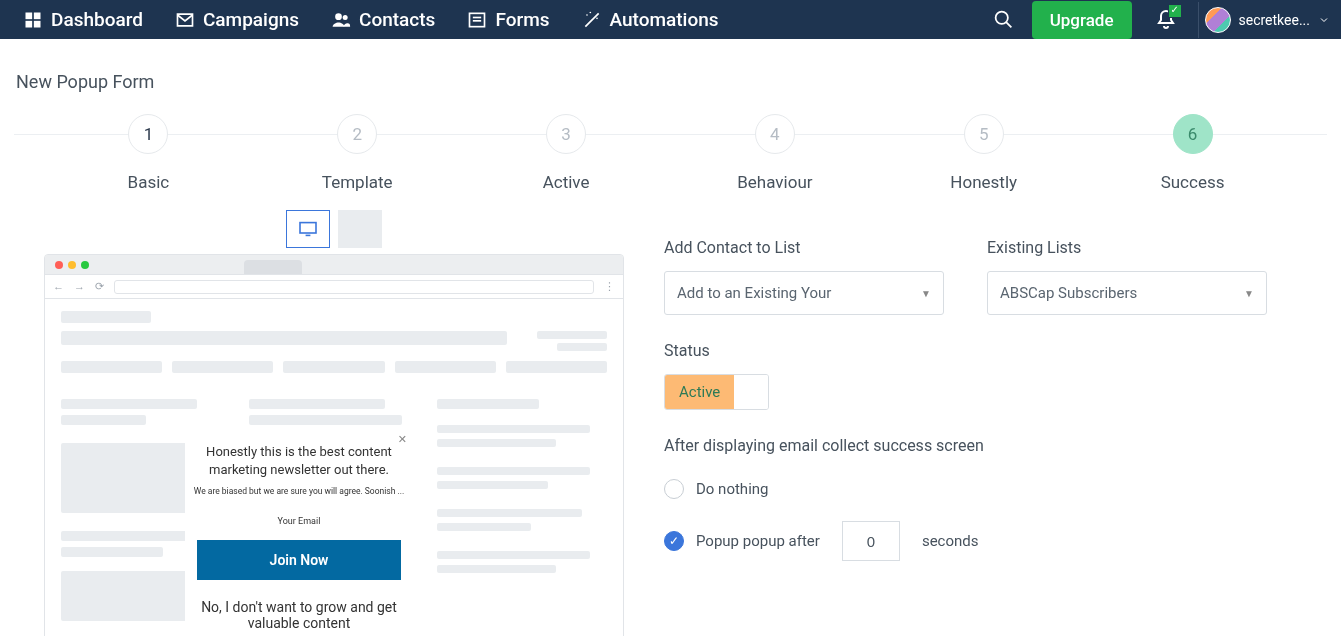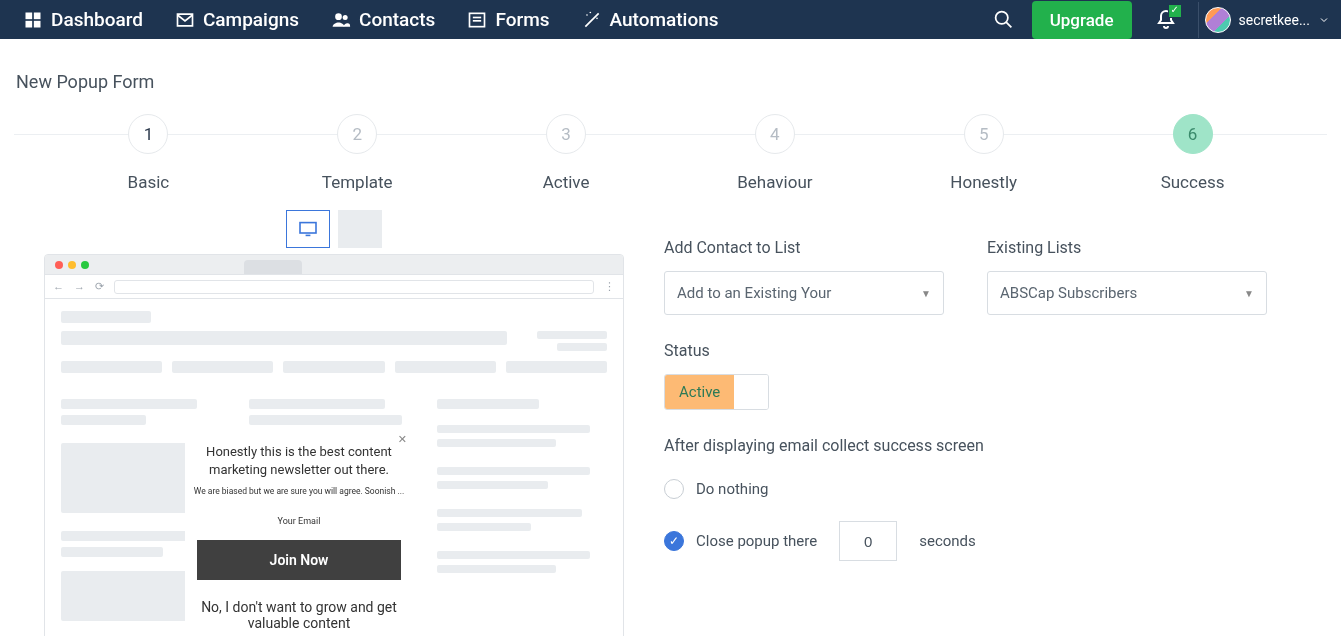--- a/index.html
+++ b/index.html
@@ -51,21 +51,21 @@
 .sk { background:#e9ecef; border-radius:2px; }
 .sk-row{display:flex; gap:10px; margin-bottom:10px;}
 .col3{display:flex; gap:18px;}
 .col3 > div{flex:1;}
 
 .popup-box { position:absolute; left:140px; top:132px; width:228px; background:#fff; text-align:center; padding:12px 8px 6px 8px; box-shadow: none;}
 .popup-close { position:absolute; right:6px; top:2px; font-size:11px; color:#888; cursor:pointer;}
 .popup-title { font-size:13px; color:#333; line-height:1.35; padding:0 6px;}
 .popup-sub { font-size:8.5px; color:#333; margin-top:8px;}
 .popup-email { font-size:9px; color:#333; margin-top:20px;}
-.popup-btn { background:#404040; color:#fff; font-size:14px; font-weight:600; padding:12px 0; margin:14px 4px 6px 4px;}
+.popup-btn { background:#0369a1; color:#fff; font-size:14px; font-weight:600; padding:12px 0; margin:14px 4px 6px 4px;}
 .popup-no { font-size:14px; color:#333; margin-top:19px;}
 .popup-brand { font-size:8px; color:#333; text-align:right; margin-top:16px; padding-right:4px;}
 
 .settings-col { flex:1; padding-top:22px;}
 .settings-row { display:flex; gap:13px; margin-bottom:26px;}
 .field-group { flex:1; }
 .field-label { font-size:16px; color:#47525d; margin-bottom:14px; display:block;}
 .select-box { width:280px; height:44px; border:1px solid #d8dde2; border-radius:3px; display:flex; align-items:center; justify-content:space-between; padding:0 12px; font-size:15px; color:#5a6570; cursor:pointer; position:relative;}
 .select-box .caret { color:#888; font-size:10px;}
 .status-toggle { display:inline-flex; border:1px solid #d8dde2; border-radius:3px; overflow:hidden; height:36px;}
@@ -292,19 +292,19 @@
 
       <div class="section-label">After displaying email collect success screen</div>
 
       <div class="radio-row">
         <span class="radio"></span>
         <span>Do nothing</span>
       </div>
 
       <div class="radio-row">
         <span class="radio checked"></span>
-        <span>Close popup there</span>
+        <span>Popup popup after</span>
         <input class="num-input" value="0" style="">
         <span>seconds</span>
       </div>
     </div>
   </div>
 </div>
 
 </body></html>

